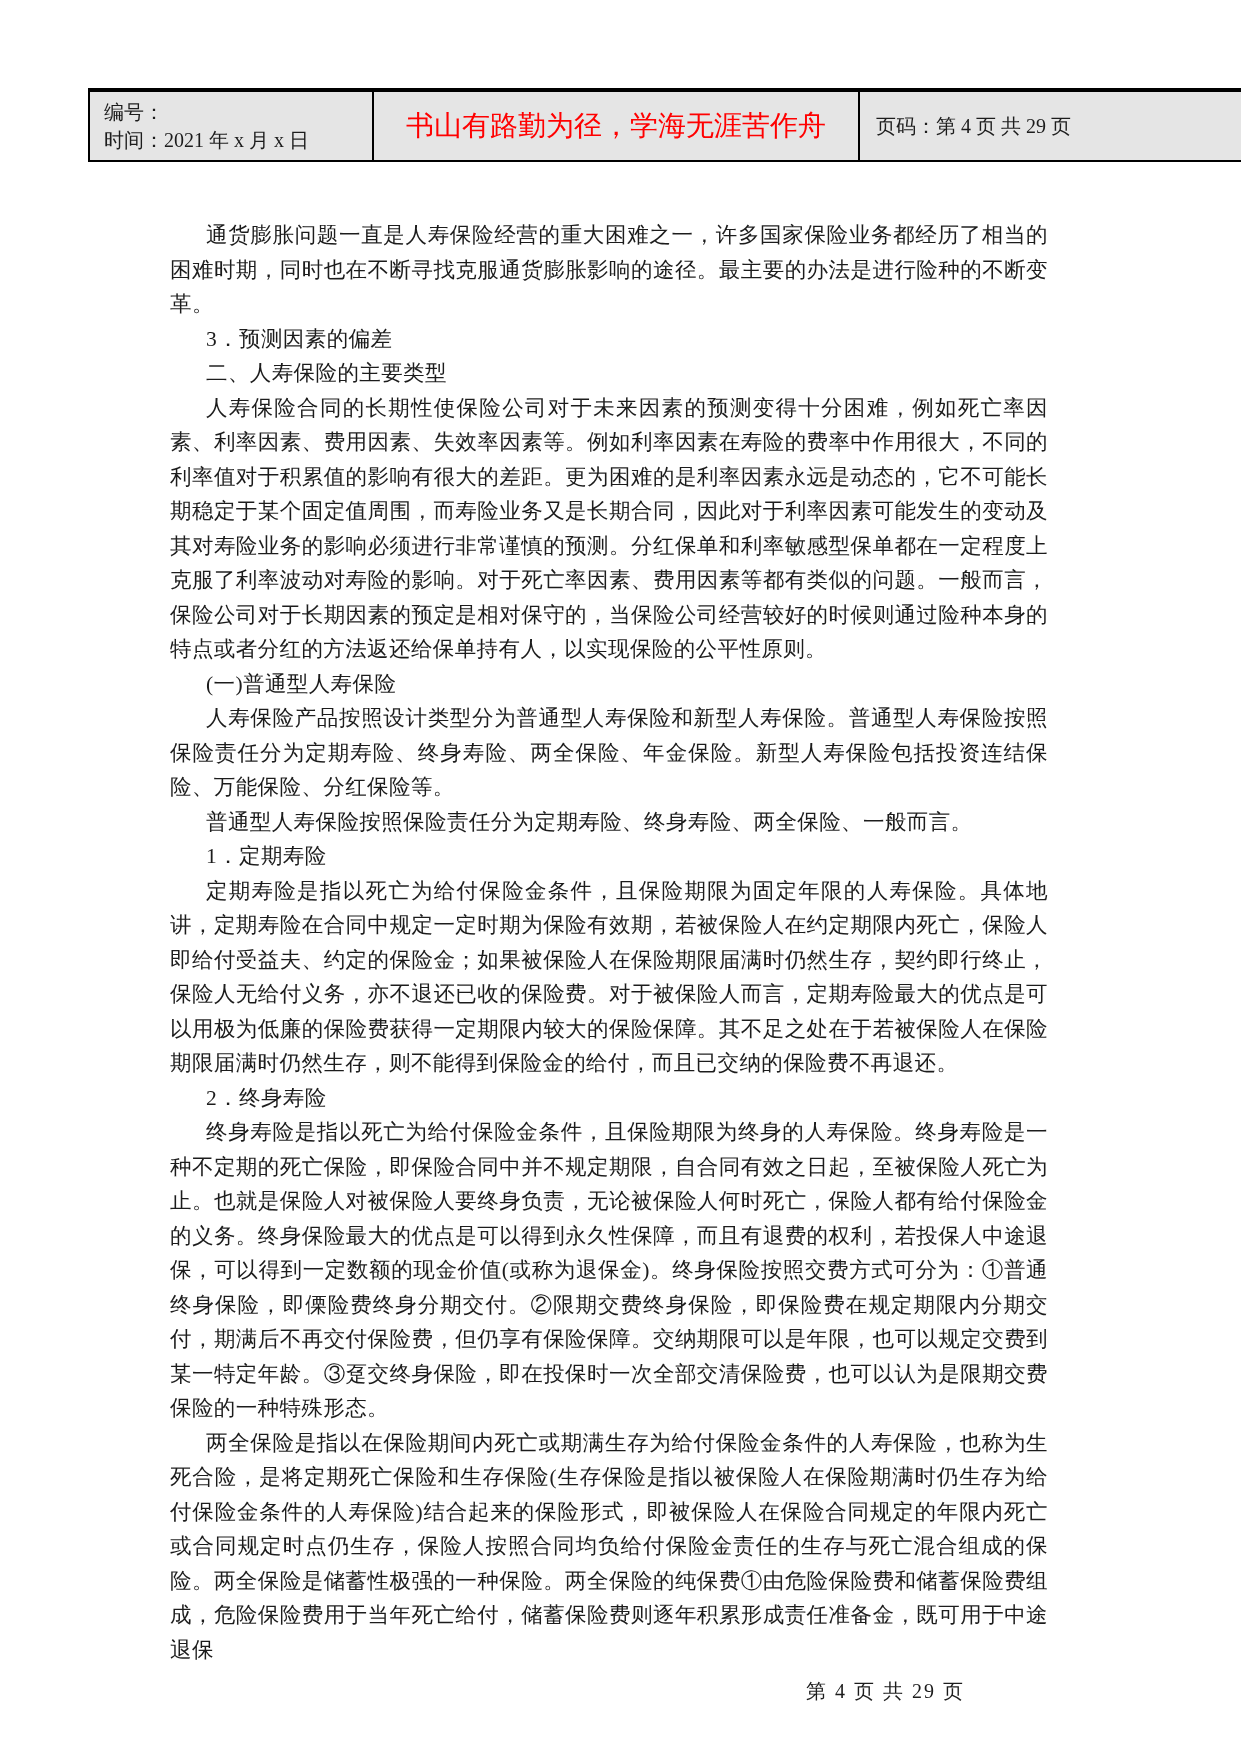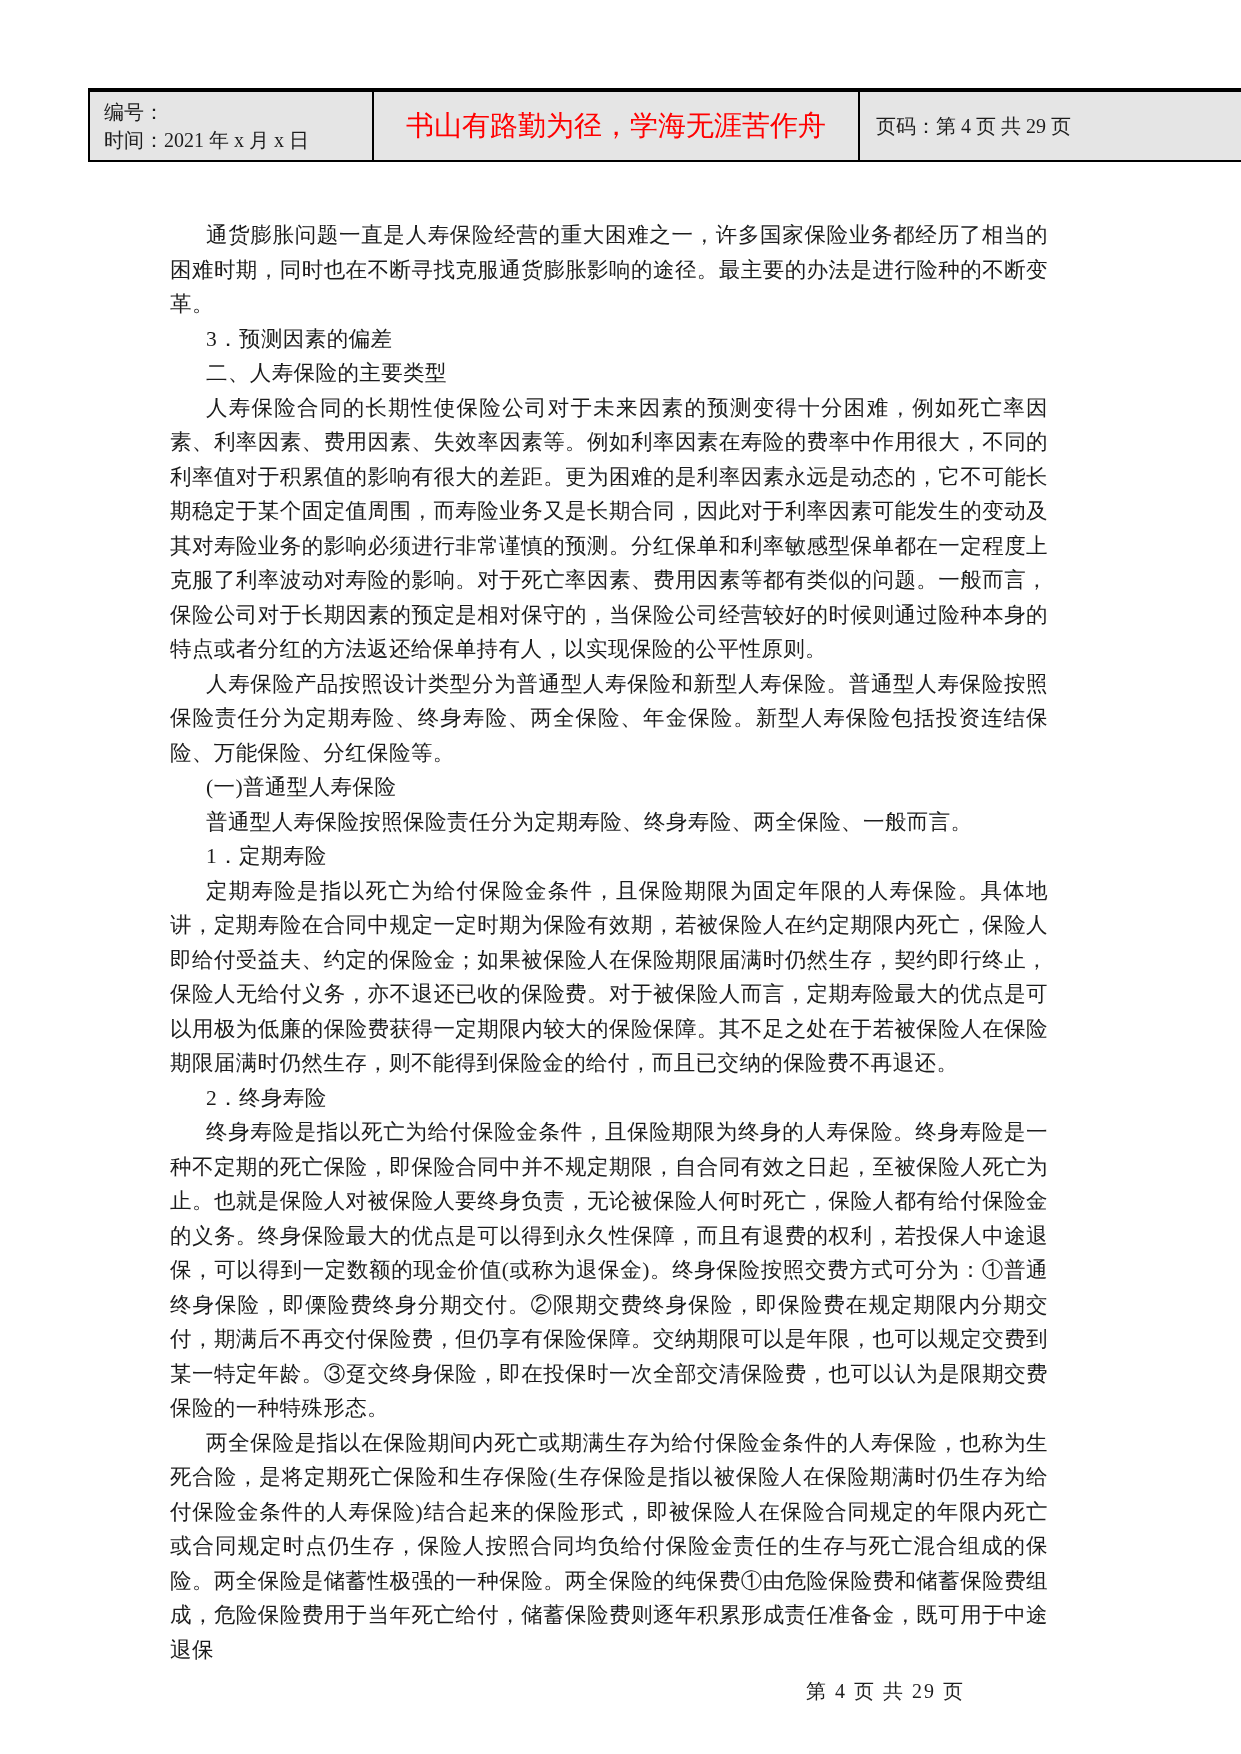--- a/index.html
+++ b/index.html
@@ -108,22 +108,22 @@
     <div class="header-cell cell-page">
       <span>页码：第 4 页 共 29 页</span>
     </div>
   </div>
 
   <div class="doc-body">
     <p>通货膨胀问题一直是人寿保险经营的重大困难之一，许多国家保险业务都经历了相当的困难时期，同时也在不断寻找克服通货膨胀影响的途径。最主要的办法是进行险种的不断变革。</p>
     <p>3．预测因素的偏差</p>
     <p>二、人寿保险的主要类型</p>
     <p>人寿保险合同的长期性使保险公司对于未来因素的预测变得十分困难，例如死亡率因素、利率因素、费用因素、失效率因素等。例如利率因素在寿险的费率中作用很大，不同的利率值对于积累值的影响有很大的差距。更为困难的是利率因素永远是动态的，它不可能长期稳定于某个固定值周围，而寿险业务又是长期合同，因此对于利率因素可能发生的变动及其对寿险业务的影响必须进行非常谨慎的预测。分红保单和利率敏感型保单都在一定程度上克服了利率波动对寿险的影响。对于死亡率因素、费用因素等都有类似的问题。一般而言，保险公司对于长期因素的预定是相对保守的，当保险公司经营较好的时候则通过险种本身的特点或者分红的方法返还给保单持有人，以实现保险的公平性原则。</p>
+    <p>(一)普通型人寿保险</p>
     <p>人寿保险产品按照设计类型分为普通型人寿保险和新型人寿保险。普通型人寿保险按照保险责任分为定期寿险、终身寿险、两全保险、年金保险。新型人寿保险包括投资连结保险、万能保险、分红保险等。</p>
-    <p>(一)普通型人寿保险</p>
     <p>普通型人寿保险按照保险责任分为定期寿险、终身寿险、两全保险、一般而言。</p>
     <p>1．定期寿险</p>
     <p>定期寿险是指以死亡为给付保险金条件，且保险期限为固定年限的人寿保险。具体地讲，定期寿险在合同中规定一定时期为保险有效期，若被保险人在约定期限内死亡，保险人即给付受益夫、约定的保险金；如果被保险人在保险期限届满时仍然生存，契约即行终止，保险人无给付义务，亦不退还已收的保险费。对于被保险人而言，定期寿险最大的优点是可以用极为低廉的保险费获得一定期限内较大的保险保障。其不足之处在于若被保险人在保险期限届满时仍然生存，则不能得到保险金的给付，而且已交纳的保险费不再退还。</p>
     <p>2．终身寿险</p>
     <p>终身寿险是指以死亡为给付保险金条件，且保险期限为终身的人寿保险。终身寿险是一种不定期的死亡保险，即保险合同中并不规定期限，自合同有效之日起，至被保险人死亡为止。也就是保险人对被保险人要终身负责，无论被保险人何时死亡，保险人都有给付保险金的义务。终身保险最大的优点是可以得到永久性保障，而且有退费的权利，若投保人中途退保，可以得到一定数额的现金价值(或称为退保金)。终身保险按照交费方式可分为：①普通终身保险，即傈险费终身分期交付。②限期交费终身保险，即保险费在规定期限内分期交付，期满后不再交付保险费，但仍享有保险保障。交纳期限可以是年限，也可以规定交费到某一特定年龄。③趸交终身保险，即在投保时一次全部交清保险费，也可以认为是限期交费保险的一种特殊形态。</p>
     <p>两全保险是指以在保险期间内死亡或期满生存为给付保险金条件的人寿保险，也称为生死合险，是将定期死亡保险和生存保险(生存保险是指以被保险人在保险期满时仍生存为给付保险金条件的人寿保险)结合起来的保险形式，即被保险人在保险合同规定的年限内死亡或合同规定时点仍生存，保险人按照合同均负给付保险金责任的生存与死亡混合组成的保险。两全保险是储蓄性极强的一种保险。两全保险的纯保费①由危险保险费和储蓄保险费组成，危险保险费用于当年死亡给付，储蓄保险费则逐年积累形成责任准备金，既可用于中途退保</p>
   </div>
 
   <div class="footer">
     <span>第 4 页 共 29 页</span>

